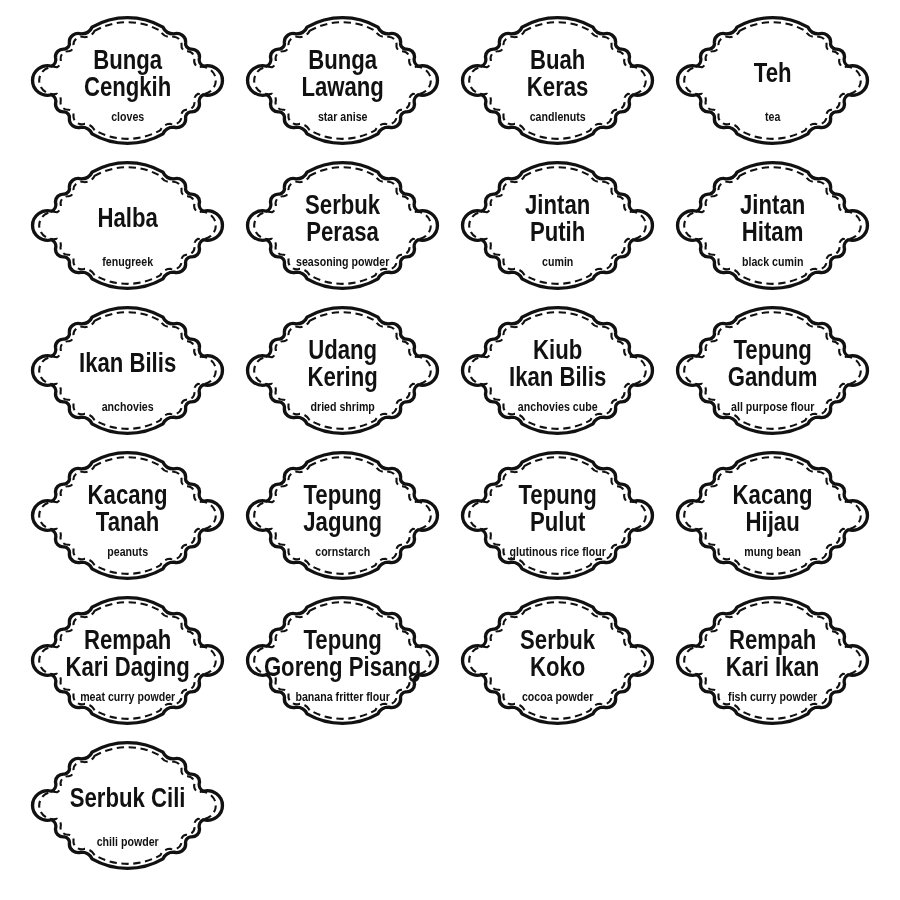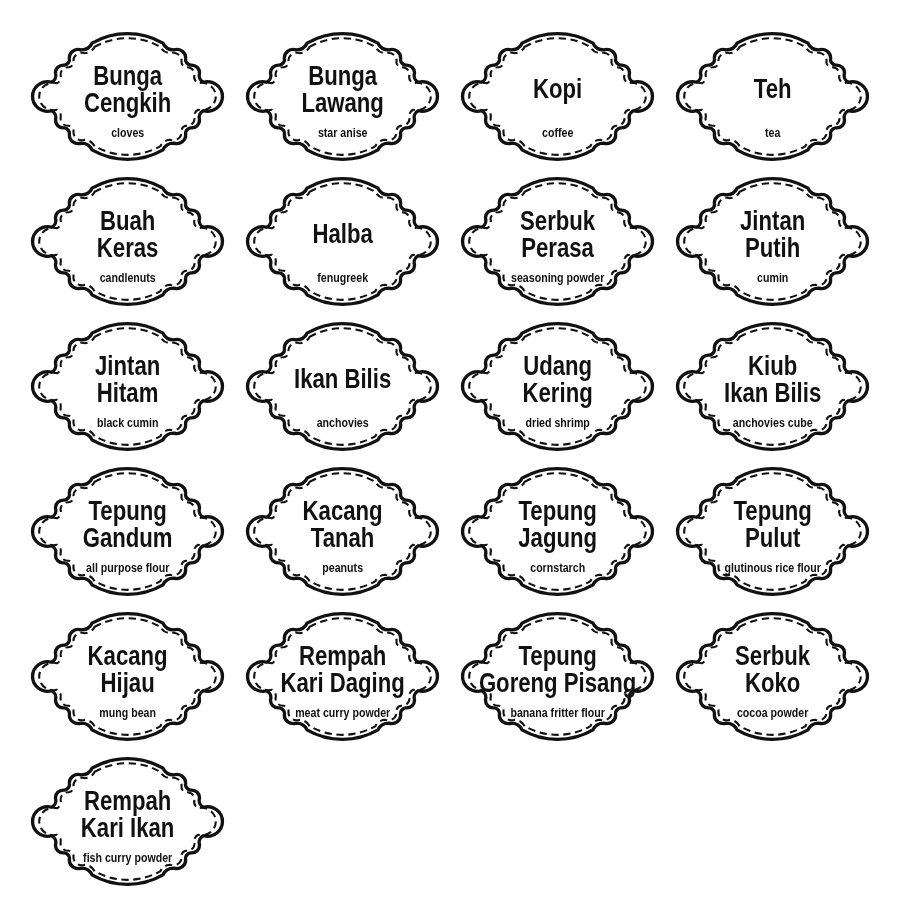--- a/index.html
+++ b/index.html
@@ -10,21 +10,21 @@
     background: var(--bg);
     font-family: "Liberation Sans", sans-serif;
     overflow: hidden;
   }
   .sheet { width: 900px; height: 900px; }
   .grid {
     display: grid;
     grid-template-columns: repeat(4, 215px);
     grid-auto-rows: 145px;
     justify-content: center;
-    padding-top: 24px;
+    padding-top: 8px;
   }
   .label {
     position: relative;
     width: 197px; height: 137px;
     margin: auto;
   }
   .label svg.frame {
     position: absolute; inset: 0;
     width: 100%; height: 100%;
     overflow: visible;
@@ -186,137 +186,20 @@
            A 6 6 0 0 0 41 32
            A 9 9 0 0 1 53 23
            A 12 12 0 0 0 64 16
            Z"></path>
     </svg>
     <div class="name">Bunga
 Lawang</div>
     <div class="sub">star anise</div>
   </div>
 
-  <div class="label">
-    <svg class="frame" viewBox="0 0 200 144" preserveAspectRatio="none" aria-hidden="true">
-      <path class="outer" d="M 64 16
-           A 70 70 0 0 1 136 16
-           A 12 12 0 0 0 147 23
-           A 9 9 0 0 1 159 32
-           A 6 6 0 0 0 164 39
-           A 8 8 0 0 1 173 48
-           A 8 8 0 0 0 177 57
-           A 15.5 15.5 0 1 1 177 87
-           A 8 8 0 0 0 173 96
-           A 8 8 0 0 1 164 105
-           A 6 6 0 0 0 159 112
-           A 9 9 0 0 1 147 121
-           A 12 12 0 0 0 136 128
-           A 70 70 0 0 1 64 128
-           A 12 12 0 0 0 53 121
-           A 9 9 0 0 1 41 112
-           A 6 6 0 0 0 36 105
-           A 8 8 0 0 1 27 96
-           A 8 8 0 0 0 23 87
-           A 15.5 15.5 0 1 1 23 57
-           A 8 8 0 0 0 27 48
-           A 8 8 0 0 1 36 39
-           A 6 6 0 0 0 41 32
-           A 9 9 0 0 1 53 23
-           A 12 12 0 0 0 64 16
-           Z"></path>
-      <path class="inner" transform="translate(100 72) scale(0.93) translate(-100 -72)" d="M 64 16
-           A 70 70 0 0 1 136 16
-           A 12 12 0 0 0 147 23
-           A 9 9 0 0 1 159 32
-           A 6 6 0 0 0 164 39
-           A 8 8 0 0 1 173 48
-           A 8 8 0 0 0 177 57
-           A 15.5 15.5 0 1 1 177 87
-           A 8 8 0 0 0 173 96
-           A 8 8 0 0 1 164 105
-           A 6 6 0 0 0 159 112
-           A 9 9 0 0 1 147 121
-           A 12 12 0 0 0 136 128
-           A 70 70 0 0 1 64 128
-           A 12 12 0 0 0 53 121
-           A 9 9 0 0 1 41 112
-           A 6 6 0 0 0 36 105
-           A 8 8 0 0 1 27 96
-           A 8 8 0 0 0 23 87
-           A 15.5 15.5 0 1 1 23 57
-           A 8 8 0 0 0 27 48
-           A 8 8 0 0 1 36 39
-           A 6 6 0 0 0 41 32
-           A 9 9 0 0 1 53 23
-           A 12 12 0 0 0 64 16
-           Z"></path>
-    </svg>
-    <div class="name">Kopi</div>
-    <div class="sub">coffee</div>
-  </div>
-
-  <div class="label">
-    <svg class="frame" viewBox="0 0 200 144" preserveAspectRatio="none" aria-hidden="true">
-      <path class="outer" d="M 64 16
-           A 70 70 0 0 1 136 16
-           A 12 12 0 0 0 147 23
-           A 9 9 0 0 1 159 32
-           A 6 6 0 0 0 164 39
-           A 8 8 0 0 1 173 48
-           A 8 8 0 0 0 177 57
-           A 15.5 15.5 0 1 1 177 87
-           A 8 8 0 0 0 173 96
-           A 8 8 0 0 1 164 105
-           A 6 6 0 0 0 159 112
-           A 9 9 0 0 1 147 121
-           A 12 12 0 0 0 136 128
-           A 70 70 0 0 1 64 128
-           A 12 12 0 0 0 53 121
-           A 9 9 0 0 1 41 112
-           A 6 6 0 0 0 36 105
-           A 8 8 0 0 1 27 96
-           A 8 8 0 0 0 23 87
-           A 15.5 15.5 0 1 1 23 57
-           A 8 8 0 0 0 27 48
-           A 8 8 0 0 1 36 39
-           A 6 6 0 0 0 41 32
-           A 9 9 0 0 1 53 23
-           A 12 12 0 0 0 64 16
-           Z"></path>
-      <path class="inner" transform="translate(100 72) scale(0.93) translate(-100 -72)" d="M 64 16
-           A 70 70 0 0 1 136 16
-           A 12 12 0 0 0 147 23
-           A 9 9 0 0 1 159 32
-           A 6 6 0 0 0 164 39
-           A 8 8 0 0 1 173 48
-           A 8 8 0 0 0 177 57
-           A 15.5 15.5 0 1 1 177 87
-           A 8 8 0 0 0 173 96
-           A 8 8 0 0 1 164 105
-           A 6 6 0 0 0 159 112
-           A 9 9 0 0 1 147 121
-           A 12 12 0 0 0 136 128
-           A 70 70 0 0 1 64 128
-           A 12 12 0 0 0 53 121
-           A 9 9 0 0 1 41 112
-           A 6 6 0 0 0 36 105
-           A 8 8 0 0 1 27 96
-           A 8 8 0 0 0 23 87
-           A 15.5 15.5 0 1 1 23 57
-           A 8 8 0 0 0 27 48
-           A 8 8 0 0 1 36 39
-           A 6 6 0 0 0 41 32
-           A 9 9 0 0 1 53 23
-           A 12 12 0 0 0 64 16
-           Z"></path>
-    </svg>
-    <div class="name">Teh</div>
-    <div class="sub">tea</div>
-  </div>
 
   <div class="label">
     <svg class="frame" viewBox="0 0 200 144" preserveAspectRatio="none" aria-hidden="true">
       <path class="outer" d="M 64 16
            A 70 70 0 0 1 136 16
            A 12 12 0 0 0 147 23
            A 9 9 0 0 1 159 32
            A 6 6 0 0 0 164 39
            A 8 8 0 0 1 173 48
            A 8 8 0 0 0 177 57
@@ -419,20 +302,79 @@
            A 8 8 0 0 1 27 96
            A 8 8 0 0 0 23 87
            A 15.5 15.5 0 1 1 23 57
            A 8 8 0 0 0 27 48
            A 8 8 0 0 1 36 39
            A 6 6 0 0 0 41 32
            A 9 9 0 0 1 53 23
            A 12 12 0 0 0 64 16
            Z"></path>
     </svg>
+    <div class="name">Teh</div>
+    <div class="sub">tea</div>
+  </div>
+
+  <div class="label">
+    <svg class="frame" viewBox="0 0 200 144" preserveAspectRatio="none" aria-hidden="true">
+      <path class="outer" d="M 64 16
+           A 70 70 0 0 1 136 16
+           A 12 12 0 0 0 147 23
+           A 9 9 0 0 1 159 32
+           A 6 6 0 0 0 164 39
+           A 8 8 0 0 1 173 48
+           A 8 8 0 0 0 177 57
+           A 15.5 15.5 0 1 1 177 87
+           A 8 8 0 0 0 173 96
+           A 8 8 0 0 1 164 105
+           A 6 6 0 0 0 159 112
+           A 9 9 0 0 1 147 121
+           A 12 12 0 0 0 136 128
+           A 70 70 0 0 1 64 128
+           A 12 12 0 0 0 53 121
+           A 9 9 0 0 1 41 112
+           A 6 6 0 0 0 36 105
+           A 8 8 0 0 1 27 96
+           A 8 8 0 0 0 23 87
+           A 15.5 15.5 0 1 1 23 57
+           A 8 8 0 0 0 27 48
+           A 8 8 0 0 1 36 39
+           A 6 6 0 0 0 41 32
+           A 9 9 0 0 1 53 23
+           A 12 12 0 0 0 64 16
+           Z"></path>
+      <path class="inner" transform="translate(100 72) scale(0.93) translate(-100 -72)" d="M 64 16
+           A 70 70 0 0 1 136 16
+           A 12 12 0 0 0 147 23
+           A 9 9 0 0 1 159 32
+           A 6 6 0 0 0 164 39
+           A 8 8 0 0 1 173 48
+           A 8 8 0 0 0 177 57
+           A 15.5 15.5 0 1 1 177 87
+           A 8 8 0 0 0 173 96
+           A 8 8 0 0 1 164 105
+           A 6 6 0 0 0 159 112
+           A 9 9 0 0 1 147 121
+           A 12 12 0 0 0 136 128
+           A 70 70 0 0 1 64 128
+           A 12 12 0 0 0 53 121
+           A 9 9 0 0 1 41 112
+           A 6 6 0 0 0 36 105
+           A 8 8 0 0 1 27 96
+           A 8 8 0 0 0 23 87
+           A 15.5 15.5 0 1 1 23 57
+           A 8 8 0 0 0 27 48
+           A 8 8 0 0 1 36 39
+           A 6 6 0 0 0 41 32
+           A 9 9 0 0 1 53 23
+           A 12 12 0 0 0 64 16
+           Z"></path>
+    </svg>
     <div class="name">Halba</div>
     <div class="sub">fenugreek</div>
   </div>
 
 
   <div class="label">
     <svg class="frame" viewBox="0 0 200 144" preserveAspectRatio="none" aria-hidden="true">
       <path class="outer" d="M 64 16
            A 70 70 0 0 1 136 16
            A 12 12 0 0 0 147 23
@@ -1324,14 +1266,72 @@
            A 6 6 0 0 0 41 32
            A 9 9 0 0 1 53 23
            A 12 12 0 0 0 64 16
            Z"></path>
     </svg>
     <div class="name">Rempah
 Kari Ikan</div>
     <div class="sub">fish curry powder</div>
   </div>
 
+  <div class="label">
+    <svg class="frame" viewBox="0 0 200 144" preserveAspectRatio="none" aria-hidden="true">
+      <path class="outer" d="M 64 16
+           A 70 70 0 0 1 136 16
+           A 12 12 0 0 0 147 23
+           A 9 9 0 0 1 159 32
+           A 6 6 0 0 0 164 39
+           A 8 8 0 0 1 173 48
+           A 8 8 0 0 0 177 57
+           A 15.5 15.5 0 1 1 177 87
+           A 8 8 0 0 0 173 96
+           A 8 8 0 0 1 164 105
+           A 6 6 0 0 0 159 112
+           A 9 9 0 0 1 147 121
+           A 12 12 0 0 0 136 128
+           A 70 70 0 0 1 64 128
+           A 12 12 0 0 0 53 121
+           A 9 9 0 0 1 41 112
+           A 6 6 0 0 0 36 105
+           A 8 8 0 0 1 27 96
+           A 8 8 0 0 0 23 87
+           A 15.5 15.5 0 1 1 23 57
+           A 8 8 0 0 0 27 48
+           A 8 8 0 0 1 36 39
+           A 6 6 0 0 0 41 32
+           A 9 9 0 0 1 53 23
+           A 12 12 0 0 0 64 16
+           Z"></path>
+      <path class="inner" transform="translate(100 72) scale(0.93) translate(-100 -72)" d="M 64 16
+           A 70 70 0 0 1 136 16
+           A 12 12 0 0 0 147 23
+           A 9 9 0 0 1 159 32
+           A 6 6 0 0 0 164 39
+           A 8 8 0 0 1 173 48
+           A 8 8 0 0 0 177 57
+           A 15.5 15.5 0 1 1 177 87
+           A 8 8 0 0 0 173 96
+           A 8 8 0 0 1 164 105
+           A 6 6 0 0 0 159 112
+           A 9 9 0 0 1 147 121
+           A 12 12 0 0 0 136 128
+           A 70 70 0 0 1 64 128
+           A 12 12 0 0 0 53 121
+           A 9 9 0 0 1 41 112
+           A 6 6 0 0 0 36 105
+           A 8 8 0 0 1 27 96
+           A 8 8 0 0 0 23 87
+           A 15.5 15.5 0 1 1 23 57
+           A 8 8 0 0 0 27 48
+           A 8 8 0 0 1 36 39
+           A 6 6 0 0 0 41 32
+           A 9 9 0 0 1 53 23
+           A 12 12 0 0 0 64 16
+           Z"></path>
+    </svg>
+    <div class="name">Serbuk Cili</div>
+    <div class="sub">chili powder</div>
+  </div>
 </div>
 </main>
 
 </body></html>

